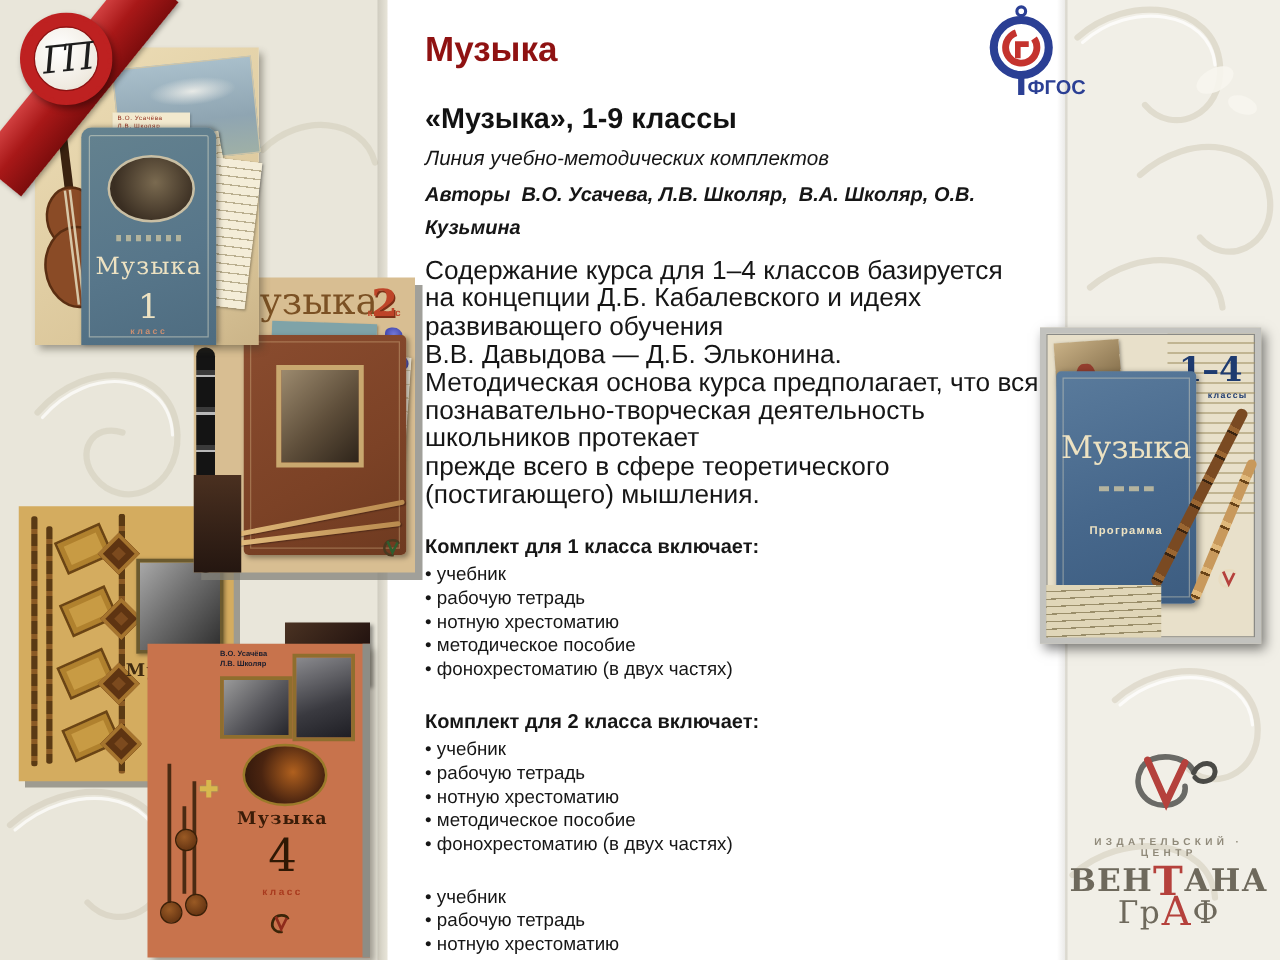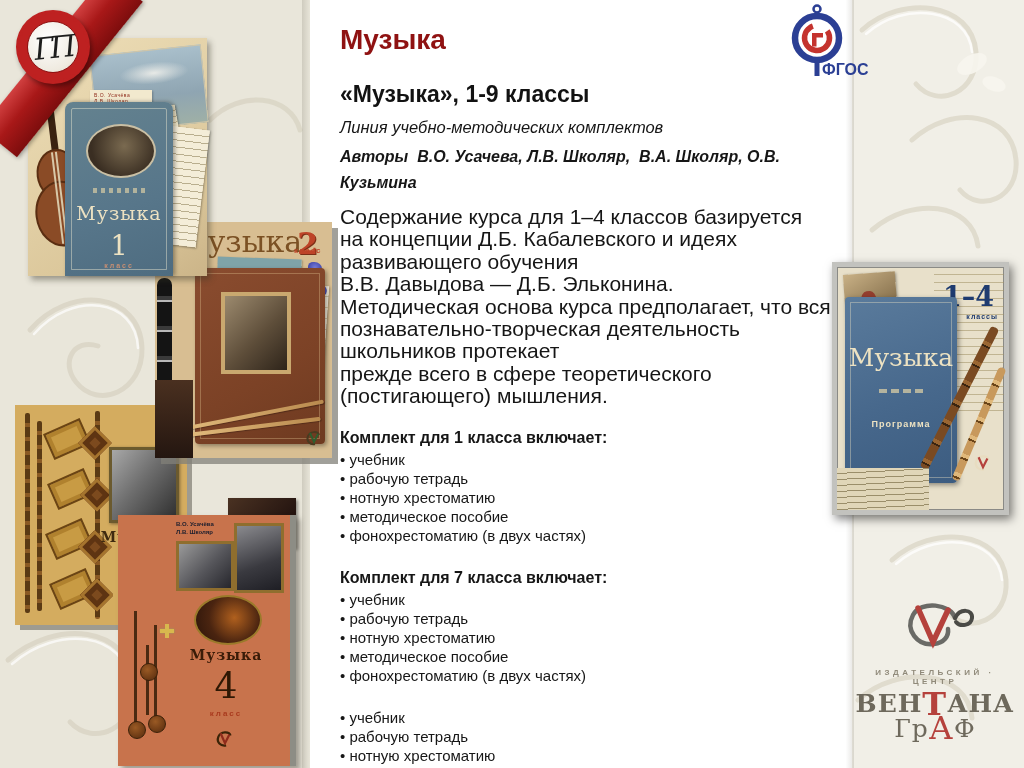--- a/index.html
+++ b/index.html
@@ -387,21 +387,21 @@
       <ul class="sec-list">
         <li>учебник</li>
         <li>рабочую тетрадь</li>
         <li>нотную хрестоматию</li>
         <li>методическое пособие</li>
         <li>фонохрестоматию (в двух частях)</li>
       </ul>
     </div>
 
     <div class="section">
-      <h3 class="sec-title">Комплект для 7 класса включает:</h3>
+      <h3 class="sec-title">Комплект для 2 класса включает:</h3>
       <ul class="sec-list">
         <li>учебник</li>
         <li>рабочую тетрадь</li>
         <li>нотную хрестоматию</li>
         <li>методическое пособие</li>
         <li>фонохрестоматию (в двух частях)</li>
       </ul>
     </div>
 
     <div class="section">

